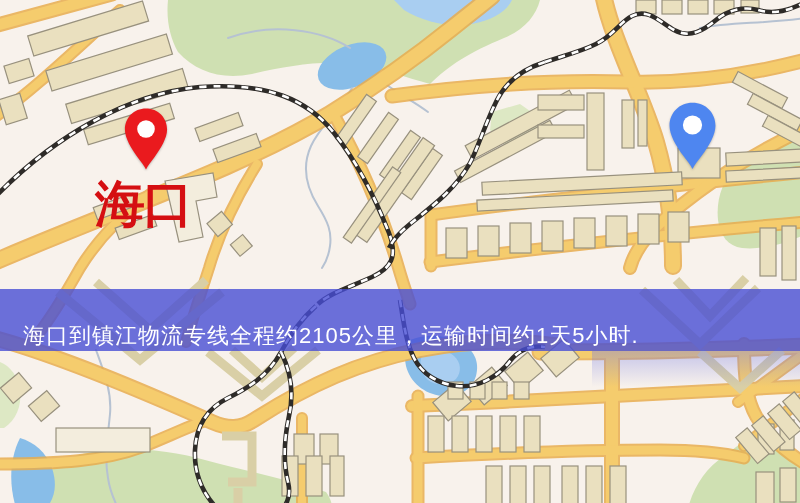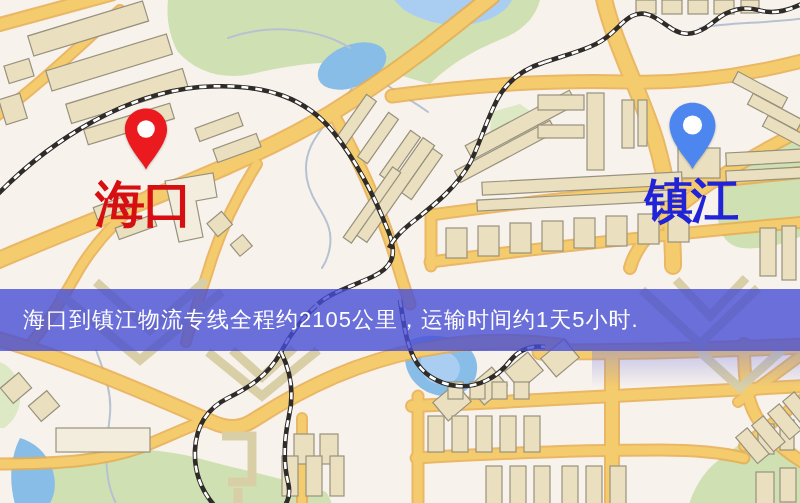--- a/index.html
+++ b/index.html
@@ -24,21 +24,21 @@
   .pin svg{display:block;width:100%;height:100%;}
   .pin-origin{left:123px;top:106px;width:46px;height:67px;}
   .pin-dest{left:667px;top:101px;width:51px;height:71px;}
   
   .city-label{position:absolute;font-family:"Liberation Serif","DejaVu Serif",serif;
               font-weight:700;letter-spacing:-2px;line-height:1;white-space:nowrap;margin-left:9px;}
   .label-origin{left:86px;top:179px;font-size:50px;}
   .label-dest{left:636px;top:177px;font-size:48px;}
   
   .banner{position:absolute;left:0;top:289px;width:800px;height:62px;
-          display:flex;align-items:center;padding-left:23px;box-sizing:border-box;
+          display:flex;align-items:flex-end;padding-left:23px;box-sizing:border-box;
           font-size:22px;letter-spacing:1px;font-weight:500;}
   .banner-fade{position:absolute;left:592px;top:351px;width:208px;height:36px;
           background:linear-gradient(to bottom,rgba(116,122,228,.38),rgba(116,122,228,0));
           pointer-events:none;}
 </style>
 </head>
 <body>
 
 <div class="stage">
 
@@ -288,20 +288,19 @@
   </div>
 
   <div class="pin pin-dest">
     <svg viewBox="0 0 24 34">
       <path d="M12 0.8 C5.7 0.8 1 5.6 1 11.8 C1 16.2 4.2 21.6 7.6 26.2 C9.3 28.5 11 30.5 12 32.6 C13 30.5 14.7 28.5 16.4 26.2 C19.8 21.6 23 16.2 23 11.8 C23 5.6 18.3 0.8 12 0.8 Z" fill="#4e86f0"></path>
       <circle cx="12" cy="11.5" r="4.6" fill="#ffffff"></circle>
     </svg>
   </div>
 
   <div class="city-label label-origin" style="color: rgb(213, 15, 18);">海口</div>
-  <div class="city-label label-dest" style="color: rgb(32, 35, 216);">镇江</div>
 
   <div class="banner" style="background-color: rgba(71, 77, 212, 0.8);">
     <span style="color: rgb(255, 255, 255);">海口到镇江物流专线全程约2105公里，运输时间约1天5小时.</span>
   </div>
   <div class="banner-fade"></div>
 
 </div>
 
 </body></html>

